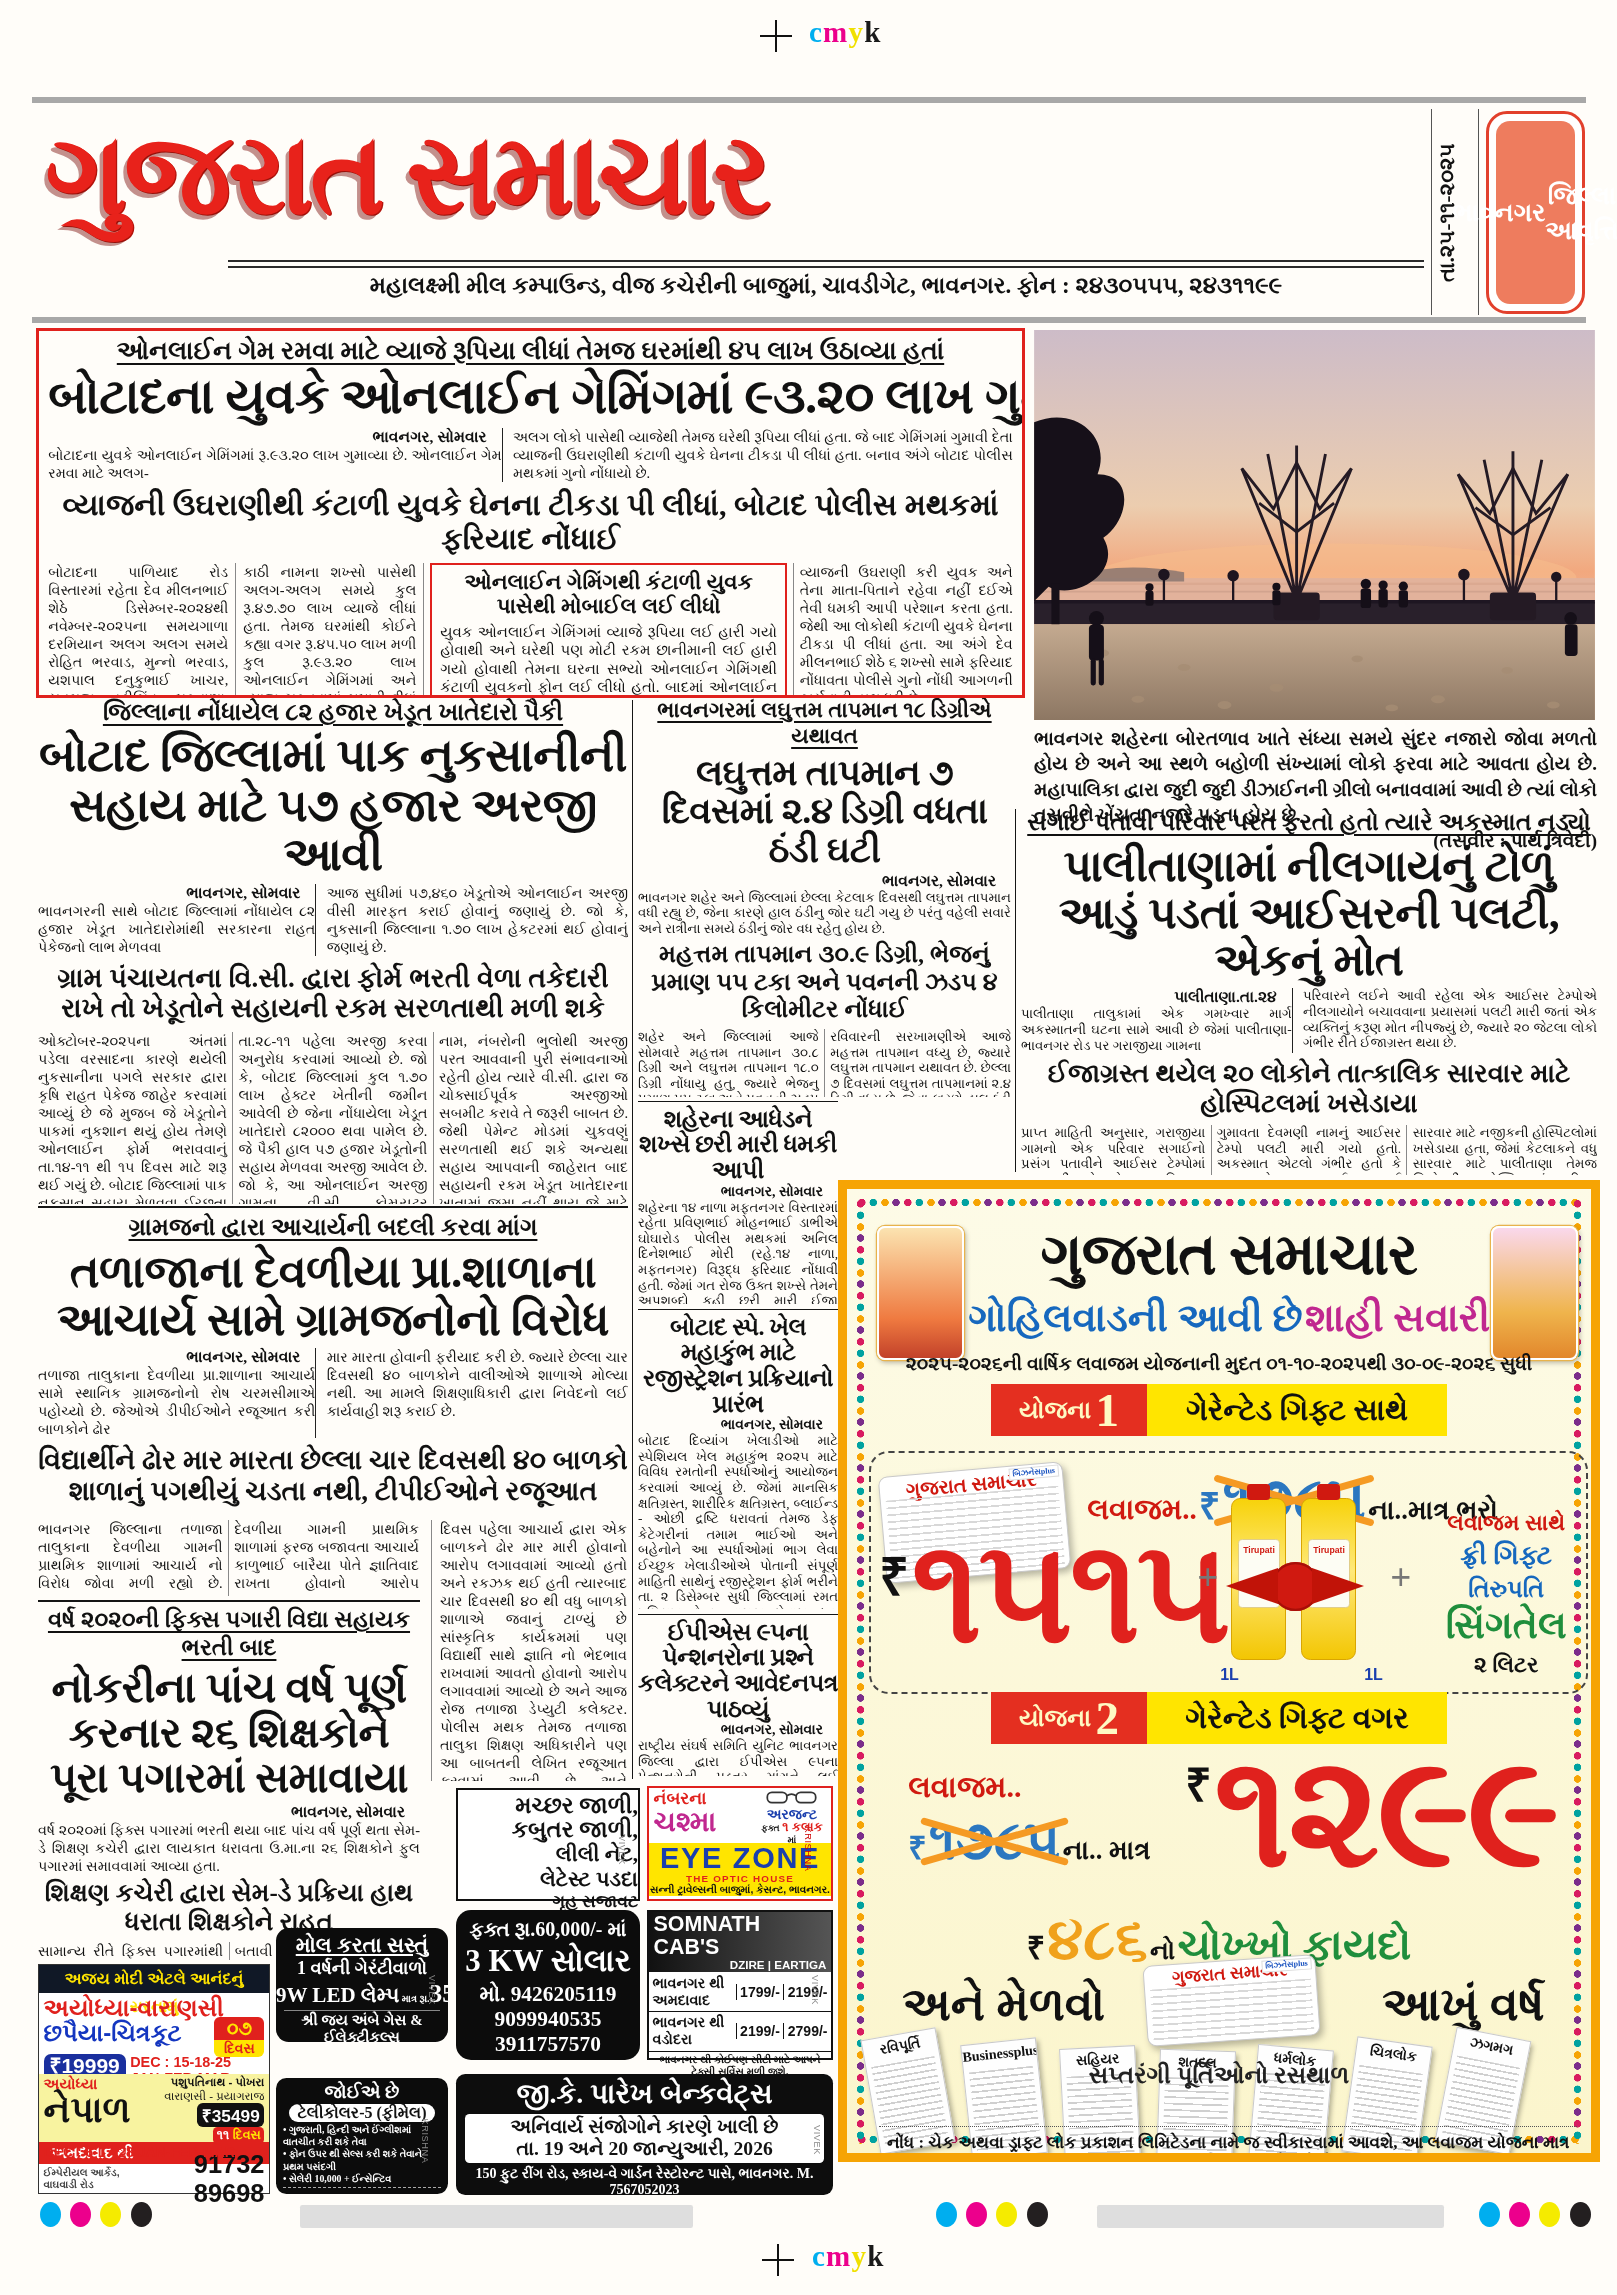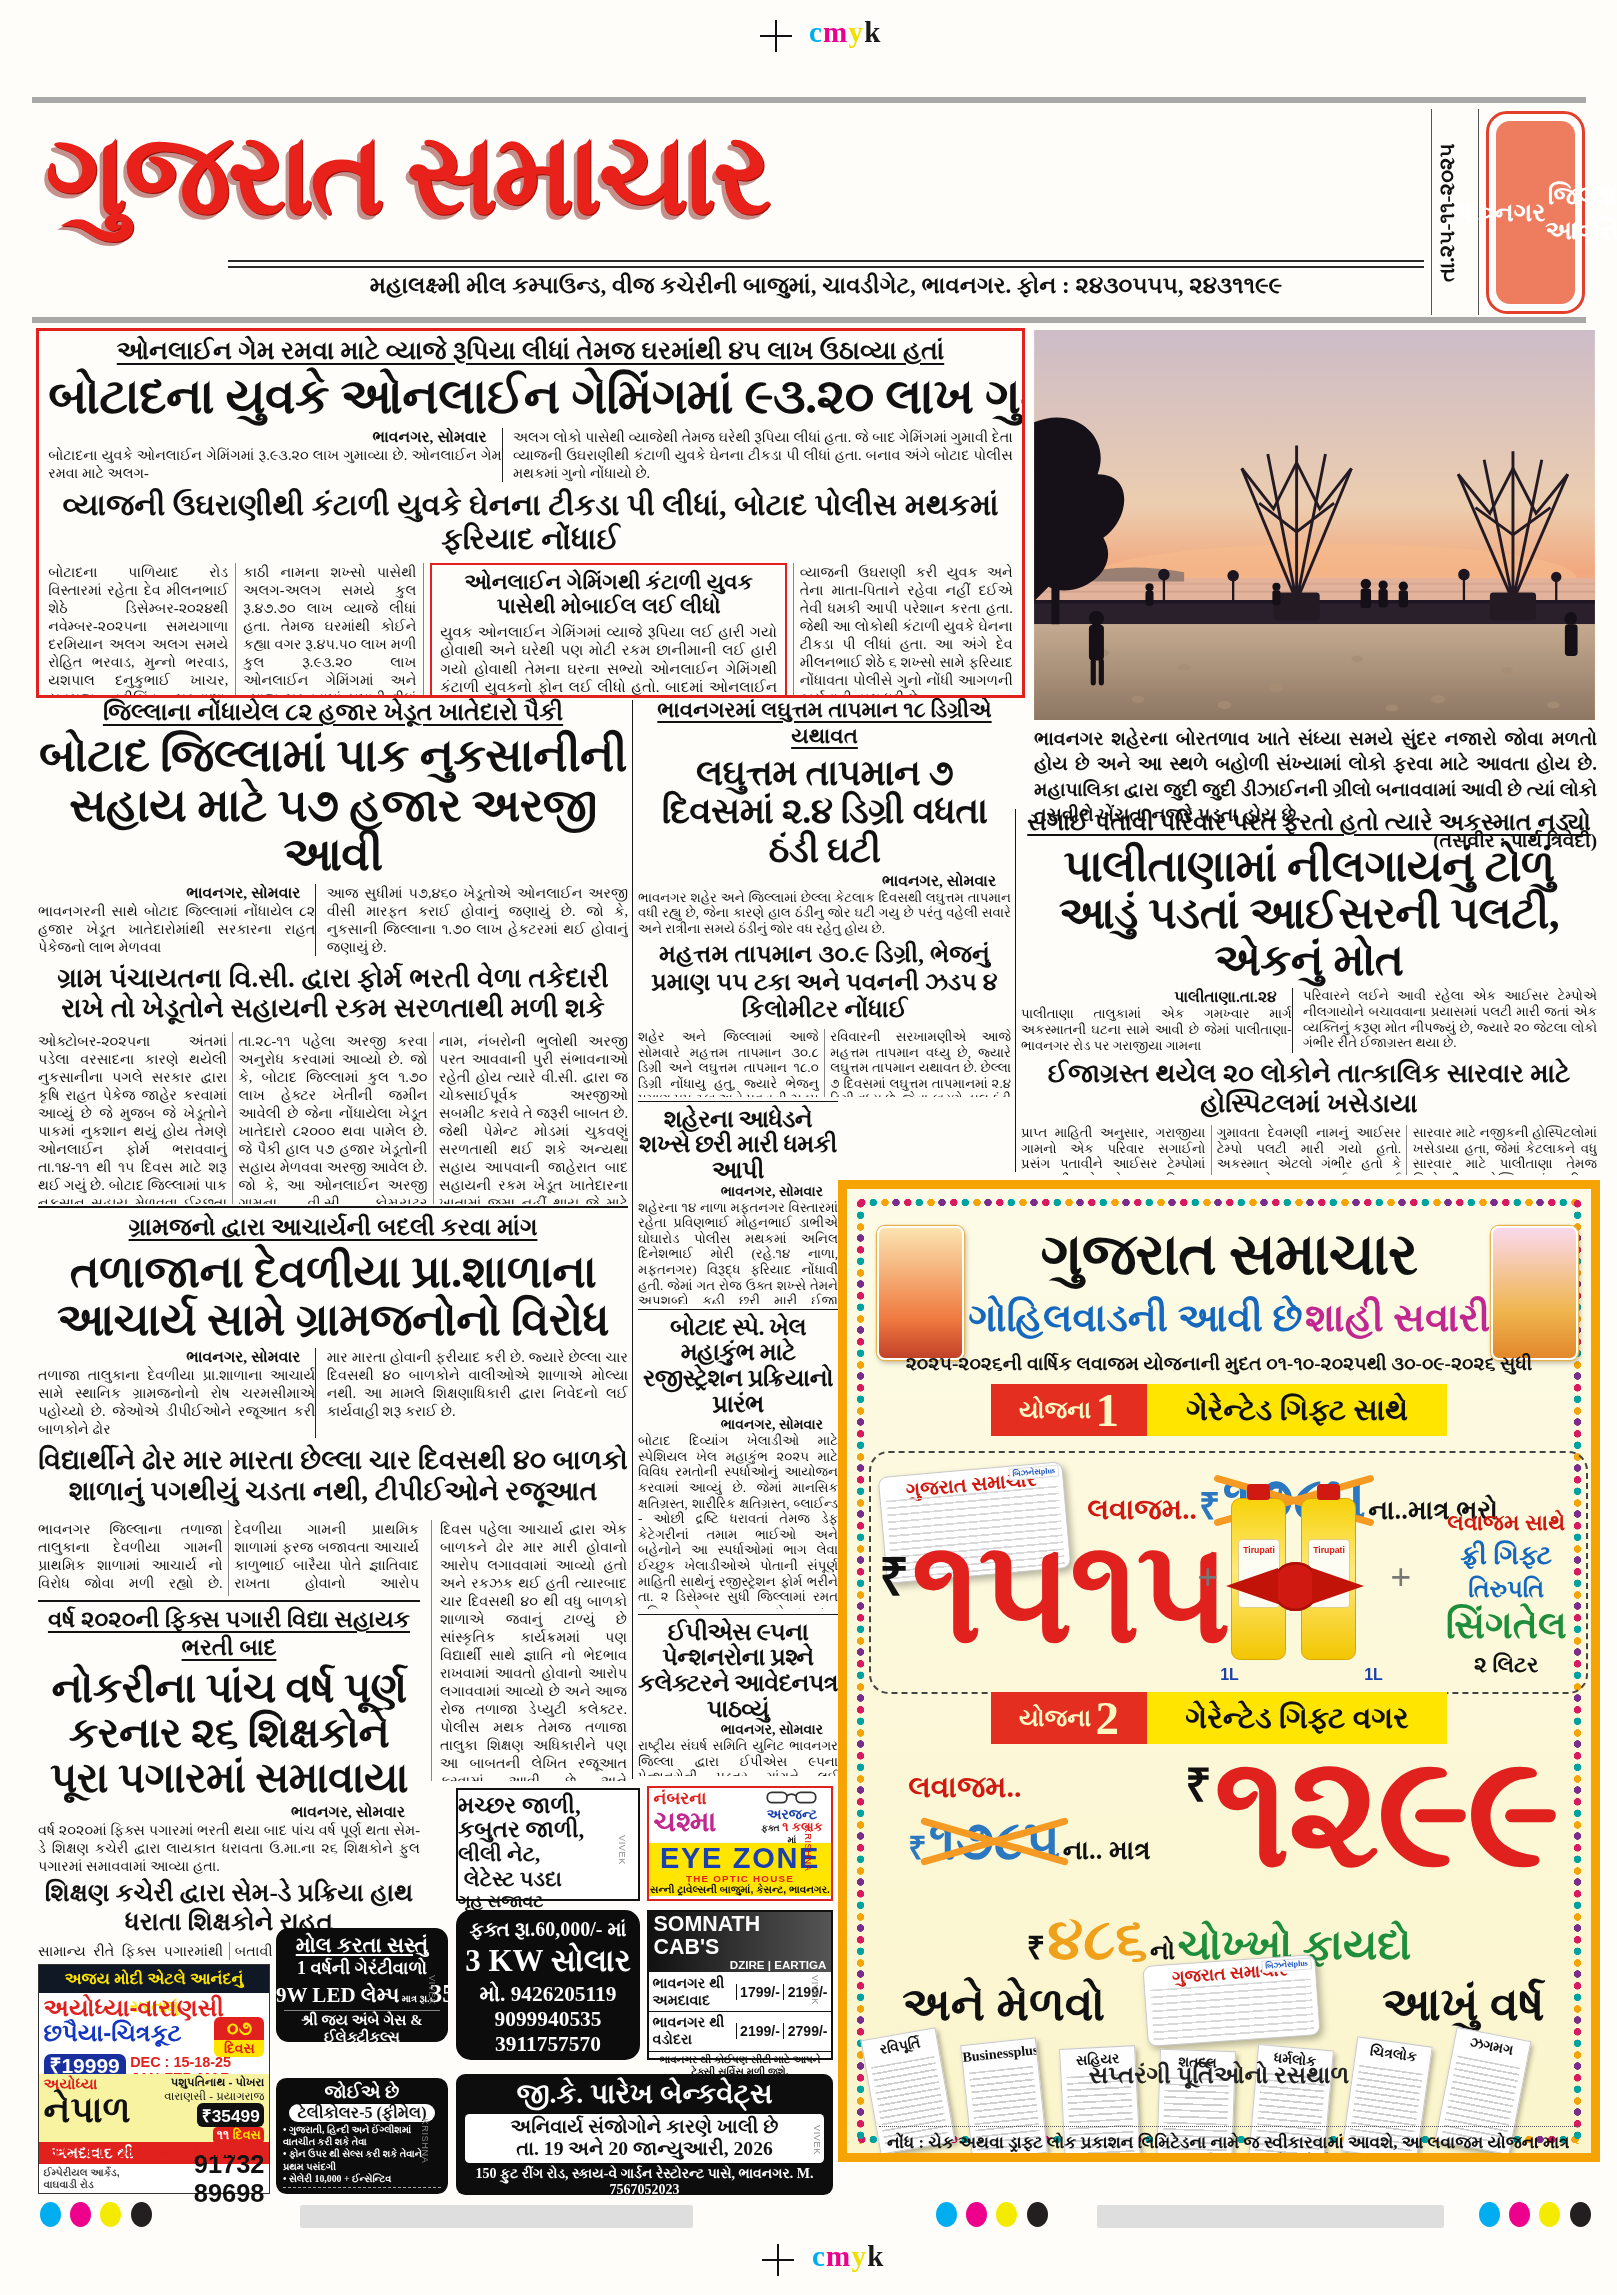--- a/index.html
+++ b/index.html
@@ -420,21 +420,21 @@
       <div class="supcard" style="left:589px;top:835px;transform:rotate(11deg)">
           <div class="suphead">ઝગમગ</div>
           <div class="supbody"></div>
         </div>
 
       <div class="abs" style="left:23px;top:928px;width:698px;border-top:1.7px dotted #555"></div>
       <div class="abs" style="left:11.6px;top:935px;width:721px;text-align:center;font-size:17px;font-weight:bold">નોંધ : ચેક અથવા ડ્રાફ્ટ લોક પ્રકાશન લિમિટેડના નામે જ સ્વીકારવામાં આવશે, આ લવાજમ યોજના માત્ર ભાવનગર આવૃત્તિના ગ્રાહકો માટે છે....</div>
     </div>
   </div>
 
-  <div class="abs" style="left:456px;top:1788px;width:184px;height:113px;border:2.9px solid #111;background:#fff;text-align:left;padding-top:3.5px">
+  <div class="abs" style="left:456px;top:1788px;width:184px;height:113px;border:2.9px solid #111;background:#fff;text-align:right;padding-top:3.5px">
     <span class="adcredit">VIVEK</span>
     <div style="font-size:23px;font-weight:900;line-height:1.05">મચ્છર જાળી,</div>
     <div style="font-size:23px;font-weight:900;line-height:1.05">કબુતર જાળી,</div>
     <div style="display:inline-block;font-size:21px;font-weight:900">લીલી નેટ,</div>
     <div style="display:inline-block;font-size:21px;font-weight:900;margin-left:5.8px">લેટેસ્ટ પડદા</div>
     <div style="font-size:17.3px;font-weight:bold">ગૃહ સજાવટ</div>
     <div style="font-size:23px;font-weight:900">મો.8866485883</div>
   </div>
 
   <div class="abs" style="left:647px;top:1786px;width:186px;height:115px;border:2.9px solid #e0211d;background:#fff;font-family:'Liberation Sans',sans-serif">

